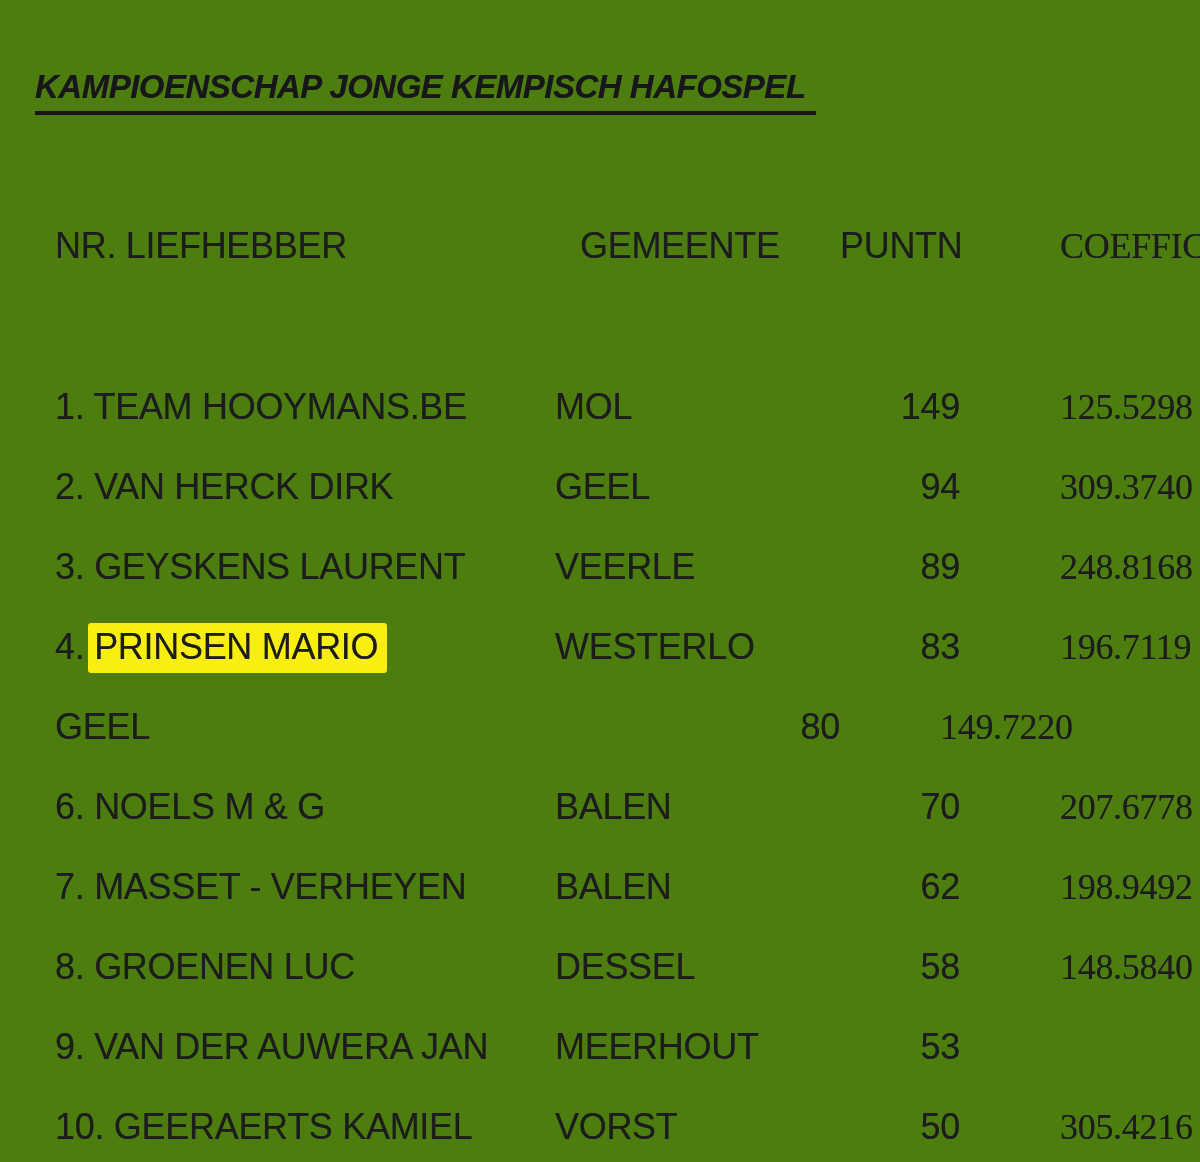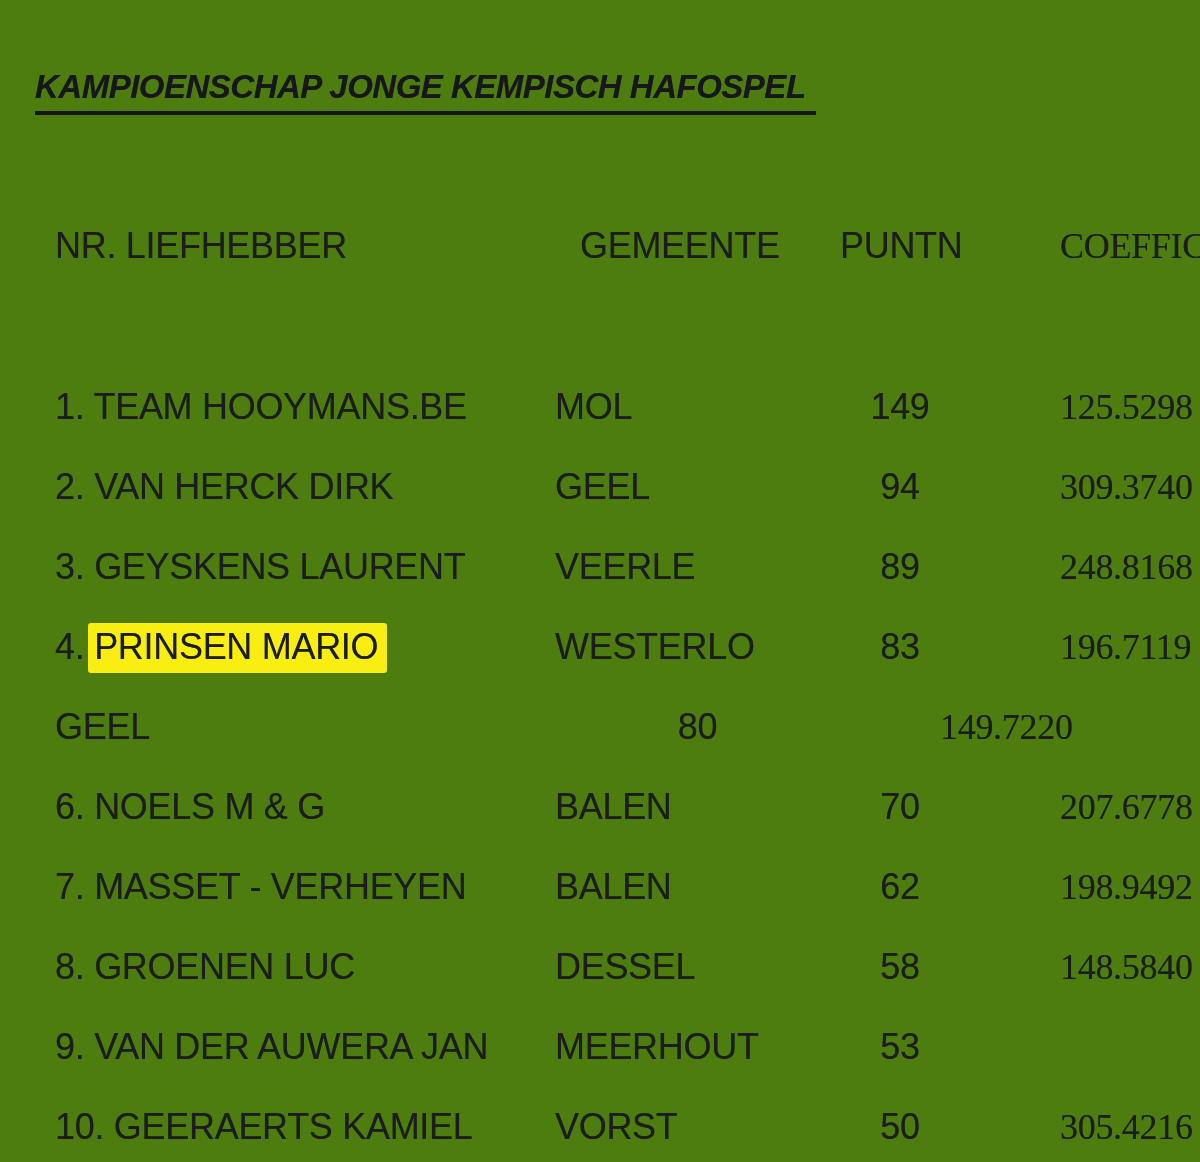--- a/index.html
+++ b/index.html
@@ -35,21 +35,21 @@
     letter-spacing: -0.3px;
     text-shadow: 0 0 0.6px rgba(20,20,25,0.5);
     white-space: nowrap;
   }
 
   .thead { position: absolute; left: 0; top: 206px; width: 1200px; }
   .tbody { position: absolute; left: 0; top: 367px; width: 1200px; }
 
   .cell-gemeente { }
   .thead .cell-gemeente { padding-left: 25px; }
-  .cell-puntn { text-align: center; }
+  .cell-puntn { text-align: right; }
   .cell-coeffic { padding-left: 100px; font-family: Liberation Serif, serif; }
 
   .highlight {
     background: var(--hl);
     padding: 3px 9px 6px 6px;
     margin: -3px -9px -6px -6px;
     border-radius: 3px;
     text-align: right;
   }
 </style>

